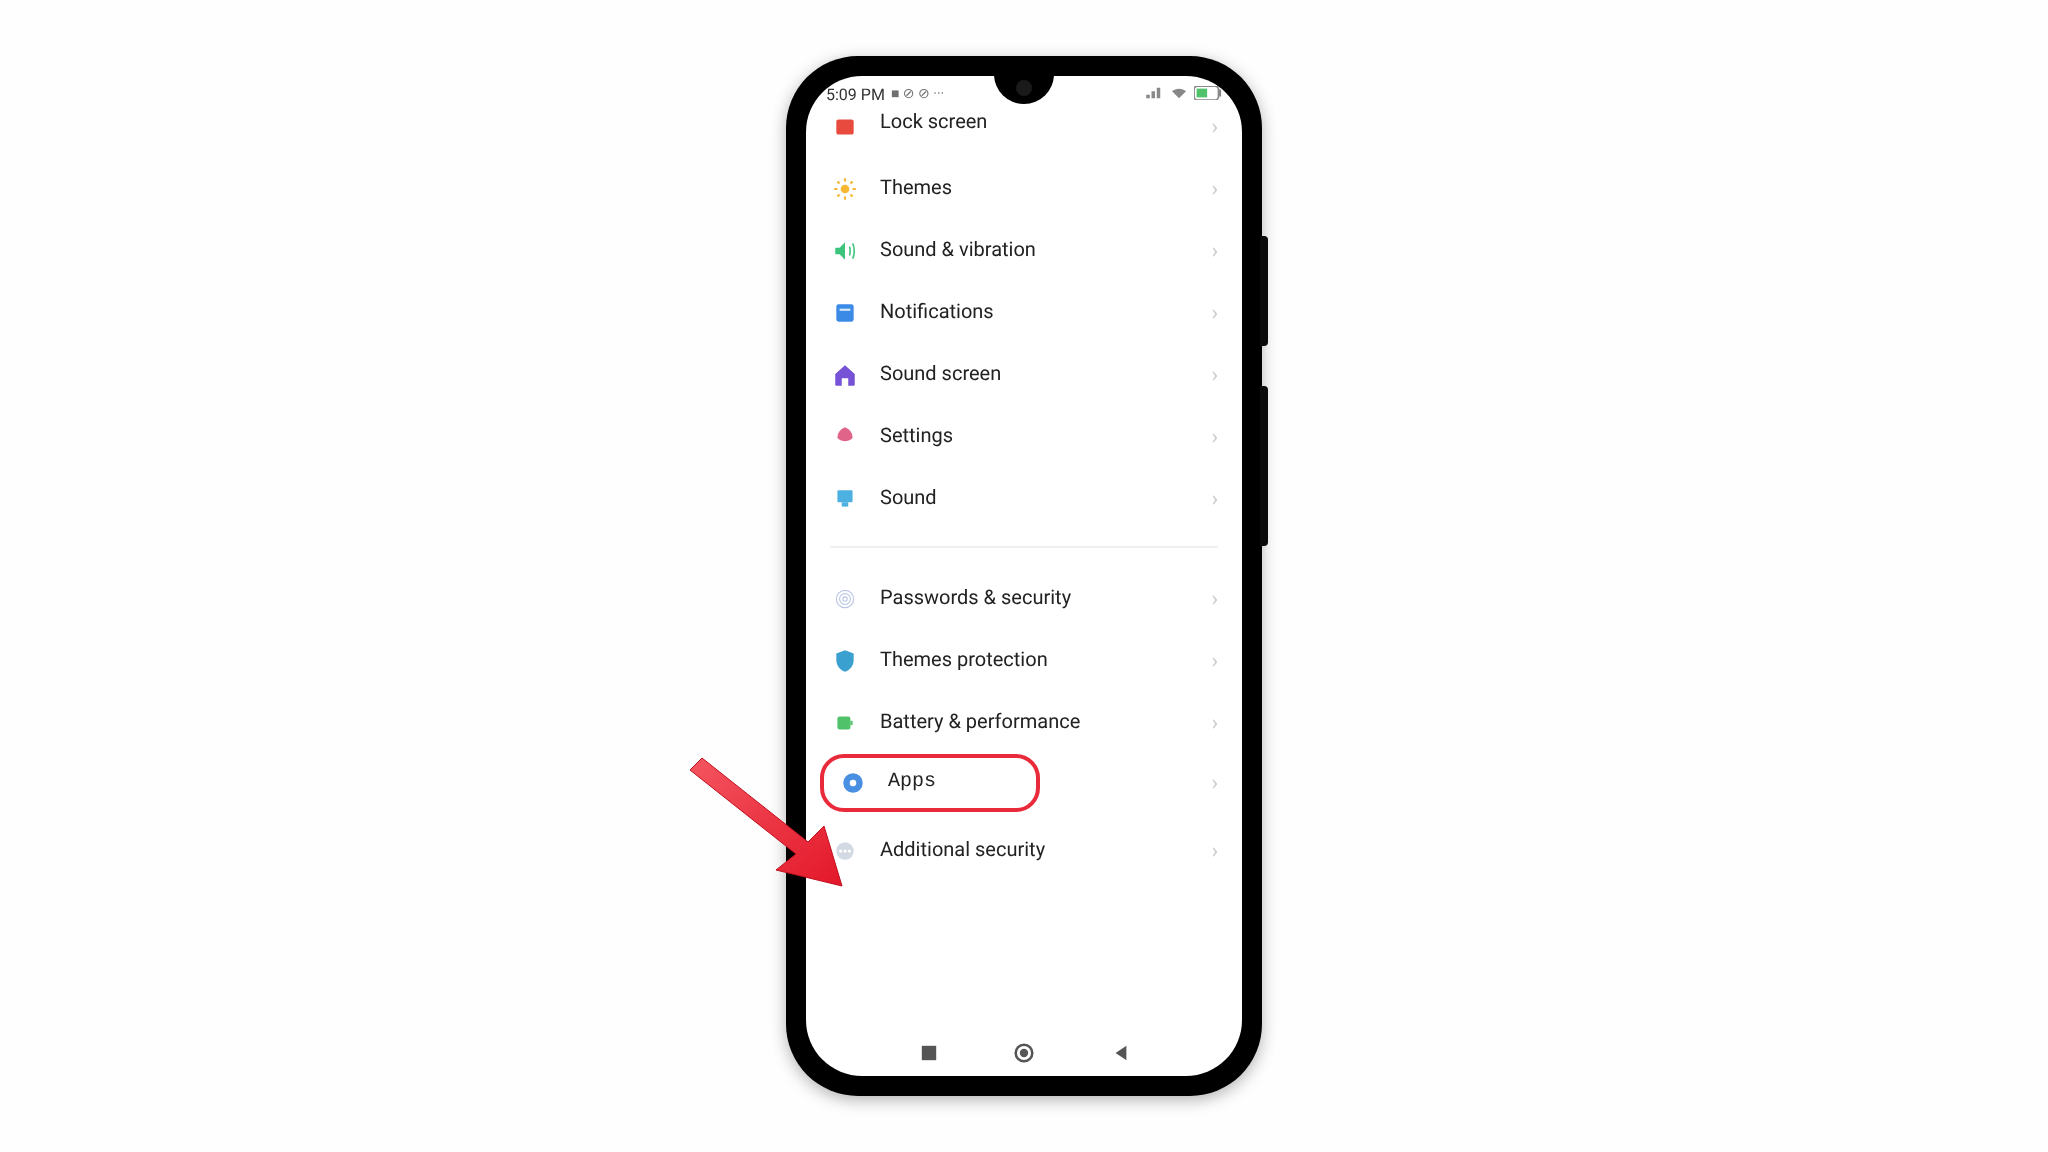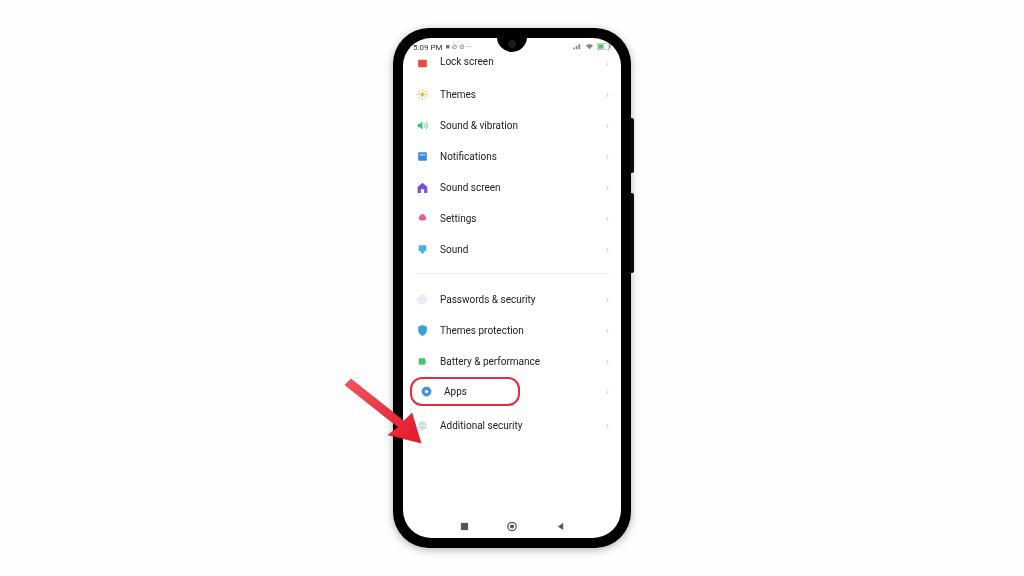--- a/index.html
+++ b/index.html
@@ -113,20 +113,21 @@
       padding: 8px 0;
       position: relative;
     }
     .settings-item.highlighted {
       border: 2px solid #e92a3a;
       border-radius: 12px;
       padding: 5px 4px;
       margin-left: -5px;
       margin-right: -5px;
       width: 110px;
+      font-family: Liberation Mono, monospace;
     }
     .item-icon {
       width: 15px;
       height: 15px;
       display: flex;
       align-items: center;
       justify-content: center;
       margin-right: 10px;
       flex-shrink: 0;
     }

